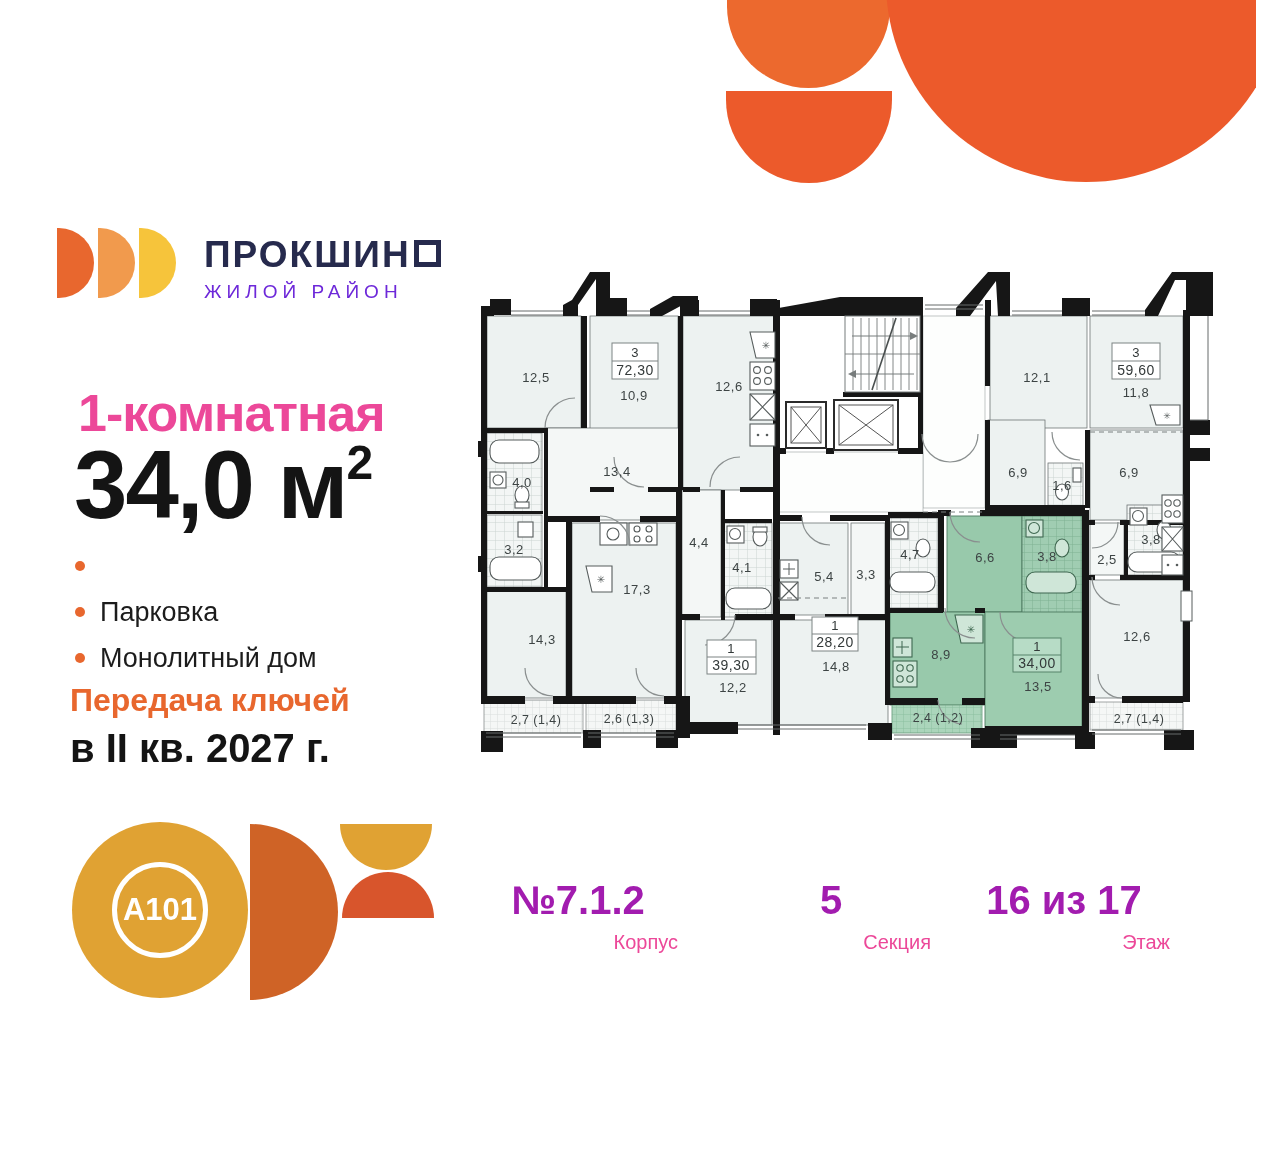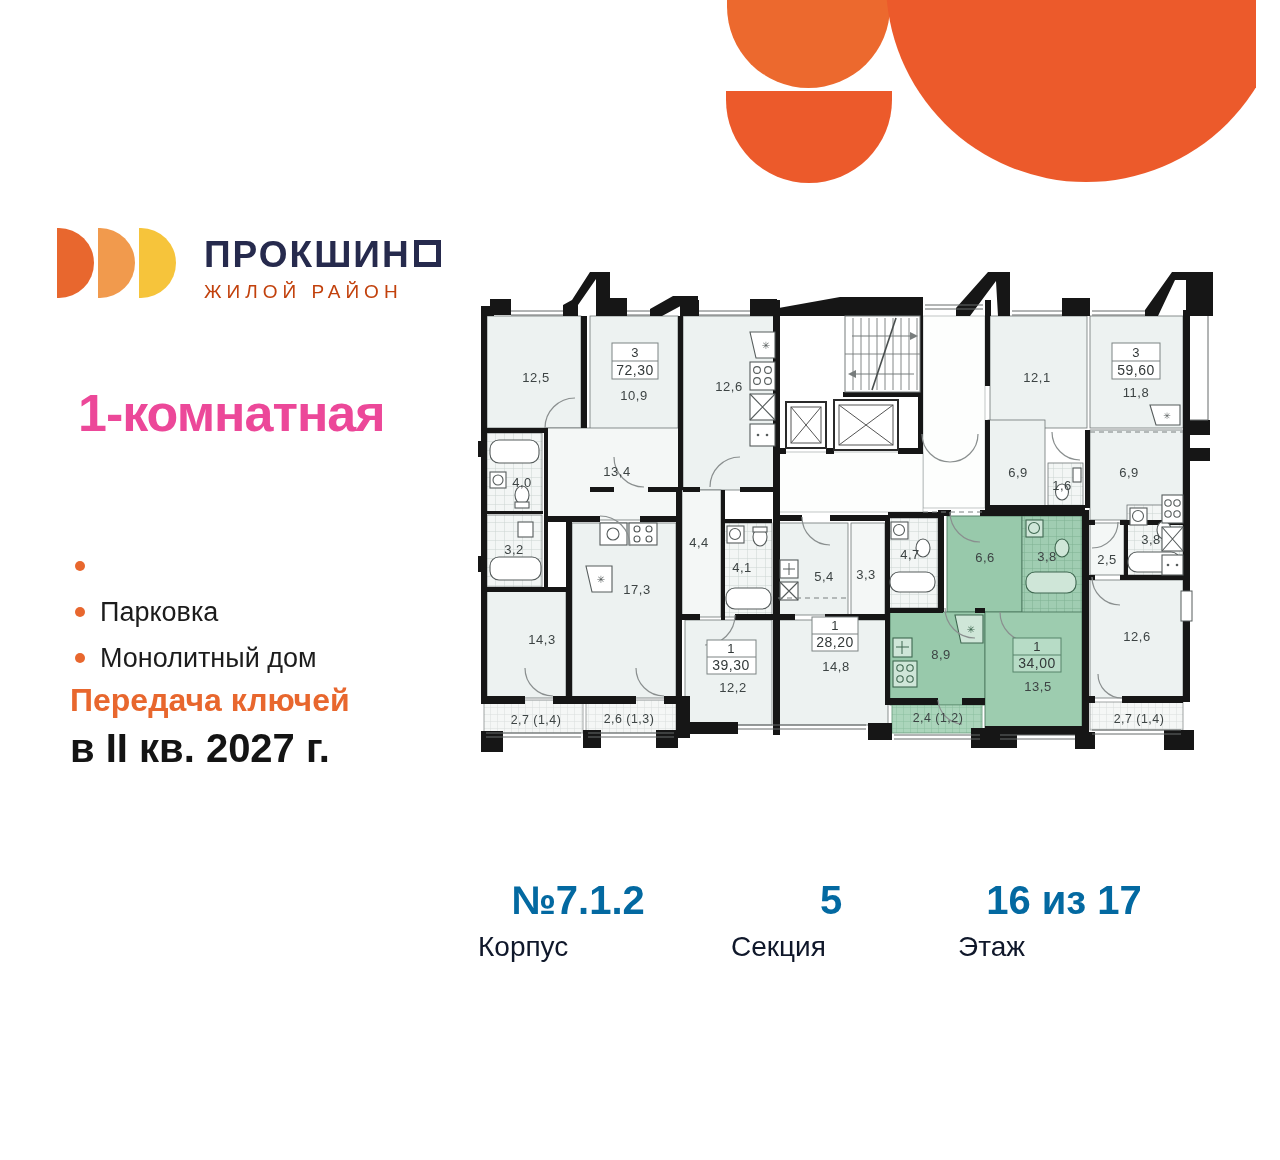--- a/index.html
+++ b/index.html
@@ -13,21 +13,21 @@
   .s3{left:886px;top:-218px;width:400px;height:400px;background:#ec5a2b;border-radius:50%;}
 
   
   .logo{position:absolute;left:57px;top:228px;display:flex;align-items:flex-start;}
   .logo .dees{display:flex;gap:4px;}
   .logo .dee{width:37px;height:70px;border-radius:0 37px 37px 0;}
   .d1{background:#e8672e;} .d2{background:#f19a4d;} .d3{background:#f6c43b;}
   .logo .txt{margin-left:28px;padding-top:8px;}
   .brand{font-size:37px;font-weight:700;color:#262a4d;letter-spacing:2px;line-height:1;white-space:nowrap;}
   .sq-o{display:inline-block;width:17px;height:17px;border:5px solid #262a4d;margin-left:3px;}
-  .sub{font-size:19px;font-weight:500;color:#c2410c;letter-spacing:5px;margin-top:8px;}
+  .sub{font-size:19px;font-weight:500;color:#6d28d9;letter-spacing:5px;margin-top:8px;}
 
   
   .title{position:absolute;left:78px;top:383px;font-size:52px;font-weight:800;color:#ec4899;letter-spacing:-1px;}
   .area{position:absolute;left:74px;top:432px;font-size:96px;font-weight:800;color:#141414;letter-spacing:-2px;line-height:1.1;}
   .area sup{font-size:48px;font-weight:800;position:relative;top:-6px;}
   .features{position:absolute;left:75px;top:543px;list-style:none;margin:0;padding:0;}
   .features li{display:flex;align-items:center;font-size:27px;font-weight:500;color:#1c1c1c;height:46px;}
   .features .dot{width:10px;height:10px;border-radius:50%;background:#e8672e;margin-right:15px;flex:0 0 auto;}
   .keys1{position:absolute;left:70px;top:682px;font-size:32px;font-weight:700;color:#e8672e;}
   .keys2{position:absolute;left:70px;top:726px;font-size:40px;font-weight:800;color:#141414;}
@@ -37,22 +37,22 @@
   .a101 .big{position:absolute;left:0;top:1px;width:176px;height:176px;border-radius:50%;background:#e0a233;}
   .a101 .ring{position:absolute;left:40px;top:41px;width:86px;height:86px;border:5px solid #fff;border-radius:50%;
               display:flex;align-items:center;justify-content:center;}
   .a101 .ring span{color:#fff;font-size:31px;font-weight:700;letter-spacing:0;}
   .a101 .dd{position:absolute;left:178px;top:3px;width:88px;height:176px;background:#cf6326;border-radius:0 88px 88px 0;}
   .a101 .bowl{position:absolute;left:268px;top:3px;width:92px;height:46px;background:#e0a233;border-radius:0 0 92px 92px;}
   .a101 .dome{position:absolute;left:270px;top:51px;width:92px;height:46px;background:#d8552c;border-radius:92px 92px 0 0;}
 
   
   .info{position:absolute;top:878px;}
-  .info .val{font-size:40px;font-weight:800;color:#0369a1;text-align:center;line-height:1.1;}
-  .info .lab{font-size:28px;font-weight:500;color:#0f172a;text-align:left;margin-top:9px;}
+  .info .val{font-size:40px;font-weight:800;color:#a21caf;text-align:center;line-height:1.1;}
+  .info .lab{font-size:20px;font-weight:500;color:#ec4899;text-align:right;margin-top:9px;}
   .i1{left:478px;width:200px;} .i2{left:731px;width:200px;} .i3{left:958px;width:212px;}
 
   
   .plan{position:absolute;left:478px;top:268px;}
   .rm{fill:#edf2f1;stroke:#6e7575;stroke-width:0.8;}
   .hall{fill:#f4f7f6;stroke:#6e7575;stroke-width:0.8;}
   .cor{fill:#fdfefd;stroke:#9aa0a0;stroke-width:0.6;}
   .grn{fill:#98c9ab;stroke:#4e7a61;stroke-width:0.9;}
   .grn2{fill:#9dccaf;stroke:#4e7a61;stroke-width:0.9;}
   .tile{fill:url(#pt-tile);stroke:#6e7575;stroke-width:0.8;}
@@ -88,38 +88,48 @@
       <div class="dee d2"></div>
       <div class="dee d3"></div>
     </div>
     <div class="txt">
       <div class="brand"><span>ПРОКШИН</span><span class="sq-o"></span></div>
       <div class="sub">ЖИЛОЙ РАЙОН</div>
     </div>
   </div>
 
   <div class="title">1-комнатная</div>
+  <div class="area"><span>34,0 м</span><sup>2</sup></div>
 
   <ul class="features">
     <li>
         <span class="dot"></span>
       </li>
     <li>
         <span class="dot"></span>
         <span>Парковка</span>
       </li>
     <li>
         <span class="dot"></span>
         <span>Монолитный дом</span>
       </li>
   </ul>
 
   <div class="keys1">Передача ключей</div>
   <div class="keys2">в II кв. 2027 г.</div>
 
+  <div class="a101">
+    <div class="big"></div>
+    <div class="ring">
+        <span>A101</span>
+      </div>
+    <div class="dd"></div>
+    <div class="bowl"></div>
+    <div class="dome"></div>
+  </div>
 
   <div class="info i1">
     <div class="val">№7.1.2</div>
     <div class="lab">Корпус</div>
   </div>
   <div class="info i2">
     <div class="val">5</div>
     <div class="lab">Секция</div>
   </div>
   <div class="info i3">

